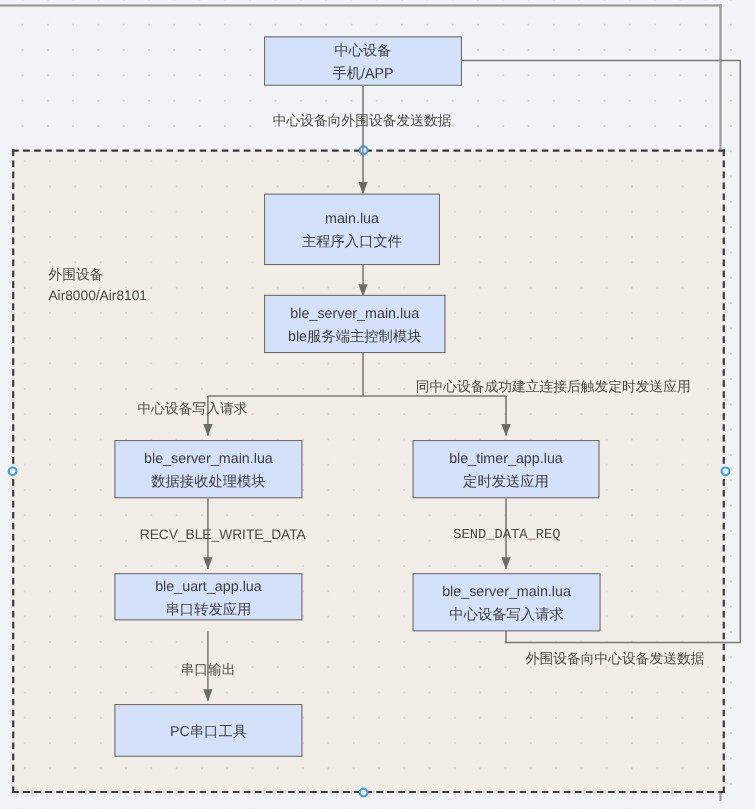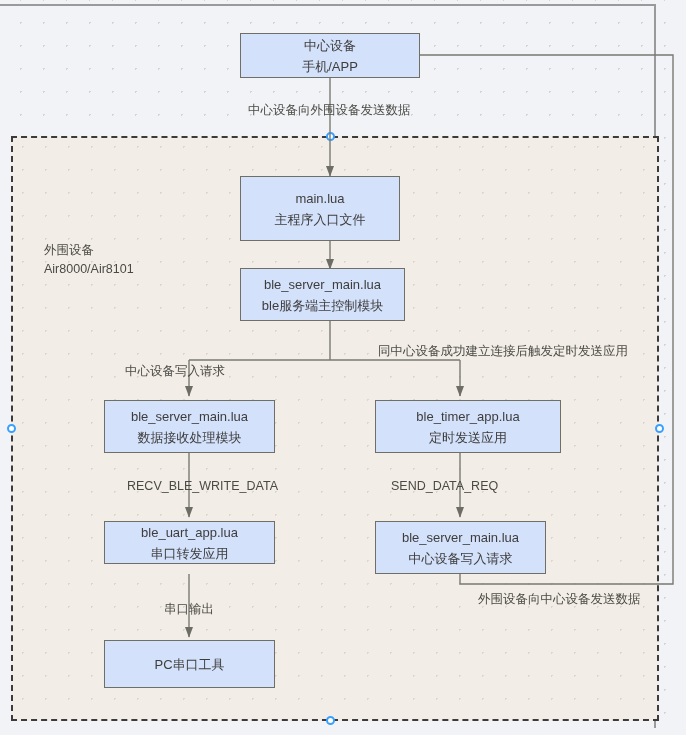--- a/index.html
+++ b/index.html
@@ -137,21 +137,21 @@
   <div class="node" style="left:240px;top:268px;width:165px;height:53px;">
     <span class="l1">ble_server_main.lua</span>
     <span class="l2">ble服务端主控制模块</span>
   </div>
 
   <div class="node" style="left:104px;top:400px;width:171px;height:53px;">
     <span class="l1">ble_server_main.lua</span>
     <span class="l2">数据接收处理模块</span>
   </div>
 
-  <div class="node" style="left:375px;top:400px;width:186px;height:53px;">
+  <div class="node" style="left:375px;top:400px;width:170px;height:53px;">
     <span class="l1">ble_timer_app.lua</span>
     <span class="l2">定时发送应用</span>
   </div>
 
   <div class="node" style="left:104px;top:521px;width:171px;height:43px;">
     <span class="l1">ble_uart_app.lua</span>
     <span class="l2">串口转发应用</span>
   </div>
 
   <div class="node" style="left:375px;top:521px;width:171px;height:53px;">
@@ -169,19 +169,19 @@
   </div>
 
   <div class="edge-label" style="left:248px;top:102px;">中心设备向外围设备发送数据</div>
 
   <div class="edge-label" style="left:125px;top:363px;">中心设备写入请求</div>
 
   <div class="edge-label" style="left:366px;top:343px;margin-left:12px;">同中心设备成功建立连接后触发定时发送应用</div>
 
   <div class="edge-label" style="left:127px;top:479px;">RECV_BLE_WRITE_DATA</div>
 
-  <div class="edge-label" style="left:391px;top:479px;">SEND_DATA_REQ</div>
+  <div class="edge-label" style="left:412px;top:479px;font-family:Liberation Mono, monospace;">SEND_DATA_REQ</div>
 
   <div class="edge-label" style="left:164px;top:601px;">串口输出</div>
 
   <div class="edge-label" style="left:478px;top:591px;">外围设备向中心设备发送数据</div>
 
 </div>
 
 </body></html>

